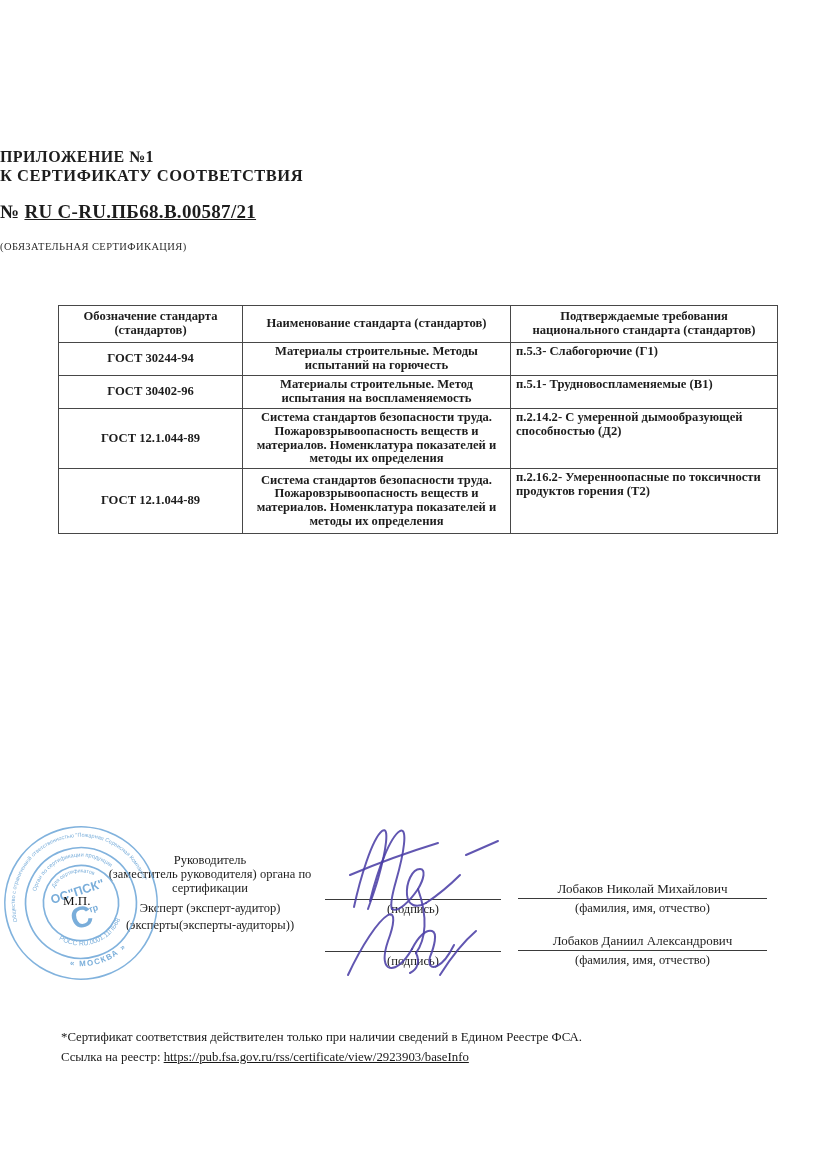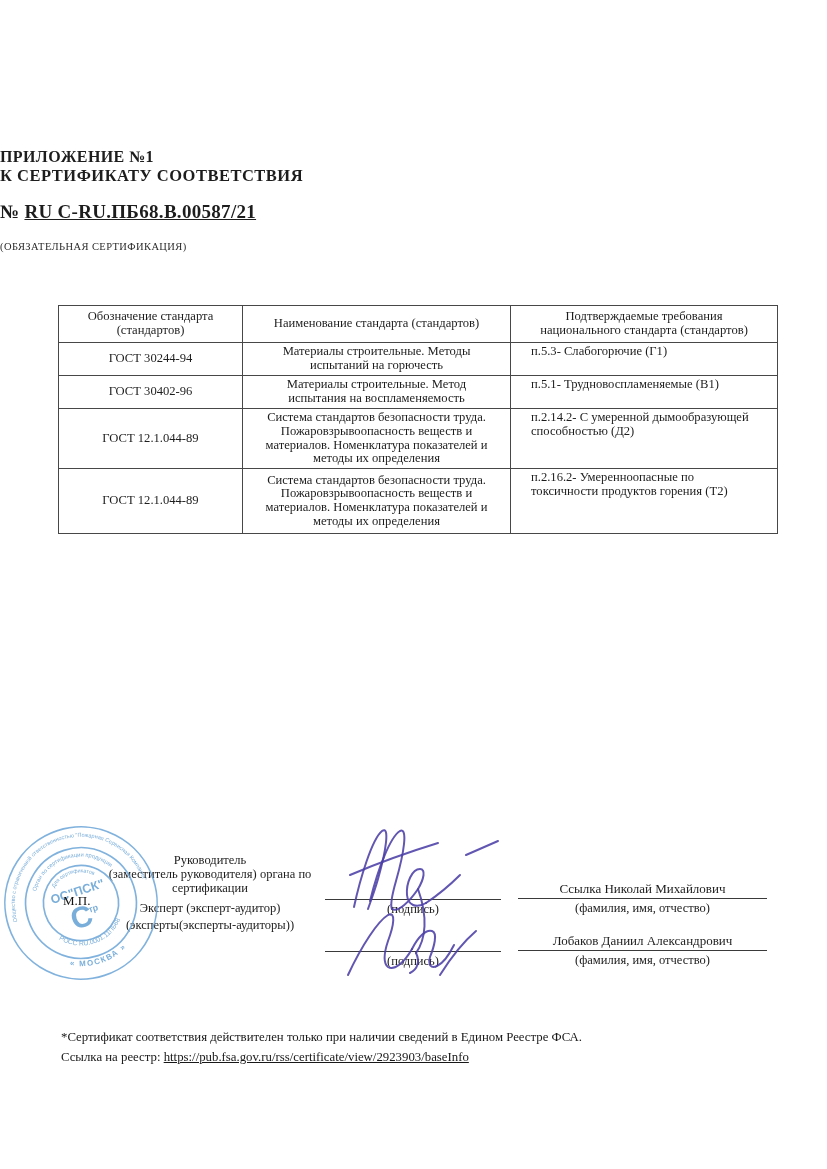--- a/index.html
+++ b/index.html
@@ -11,21 +11,21 @@
   .title-block{left:0;top:148px;width:804px;text-align:left;}
   .t1{font-size:16px;font-weight:bold;letter-spacing:.4px;}
   .t2{font-size:16.5px;font-weight:bold;letter-spacing:.5px;}
   .t3{margin-top:15px;font-size:19px;font-weight:bold;letter-spacing:.3px;}
   .t3 .num{text-decoration:underline;}
   .t4{margin-top:18px;font-size:10.5px;letter-spacing:.4px;color:#2b2b2b;}
 
   
   table.std{left:58px;top:305px;width:719px;border-collapse:collapse;table-layout:fixed;
             font-size:12.6px;line-height:13.6px;}
-  table.std th,table.std td{border:1px solid #474747;padding:2px 20px;font-weight:normal;}
+  table.std th,table.std td{border:1px solid #474747;padding:2px 5px;font-weight:bold;}
   table.std th{text-align:center;vertical-align:middle;}
   col.c1{width:184px;}col.c2{width:268px;}col.c3{width:267px;}
   td.c1{text-align:center;vertical-align:middle;}
   td.c2{text-align:center;vertical-align:middle;}
   td.c3{text-align:left;vertical-align:top;padding-top:3px;}
 
   
   .roles1{left:100px;top:853px;width:220px;text-align:center;font-size:12.5px;line-height:14px;}
   .roles2{left:100px;top:900px;width:220px;text-align:center;font-size:12.5px;line-height:16.5px;}
   .mp{left:34px;top:893px;font-size:13px;color:#111;z-index:5;margin-left:29px;}
@@ -135,21 +135,21 @@
   <div class="abs roles2">
     <div>Эксперт (эксперт-аудитор)</div>
     <div>(эксперты(эксперты-аудиторы))</div>
   </div>
 
   <div class="abs sigline sl1"></div>
   <div class="abs cap cap1">(подпись)</div>
   <div class="abs sigline sl2"></div>
   <div class="abs cap cap2">(подпись)</div>
 
-  <div class="abs nameblock nm1">Ссылка Николай Михайлович</div>
+  <div class="abs nameblock nm1">Лобаков Николай Михайлович</div>
   <div class="abs sigline nl1"></div>
   <div class="abs cap ncap1">(фамилия, имя, отчество)</div>
   <div class="abs nameblock nm2">Лобаков Даниил Александрович</div>
   <div class="abs sigline nl2"></div>
   <div class="abs cap ncap2">(фамилия, имя, отчество)</div>
 
   <svg class="abs ink-svg" viewBox="0 0 200 195">
     <g>
       <path d="M 34 112 C 40 84 52 44 62 36 C 70 30 66 56 58 84 C 54 98 50 108 48 114"></path>
       <path d="M 50 106 C 58 74 70 42 80 36 C 88 32 84 58 76 86 C 72 100 70 110 72 114"></path>

